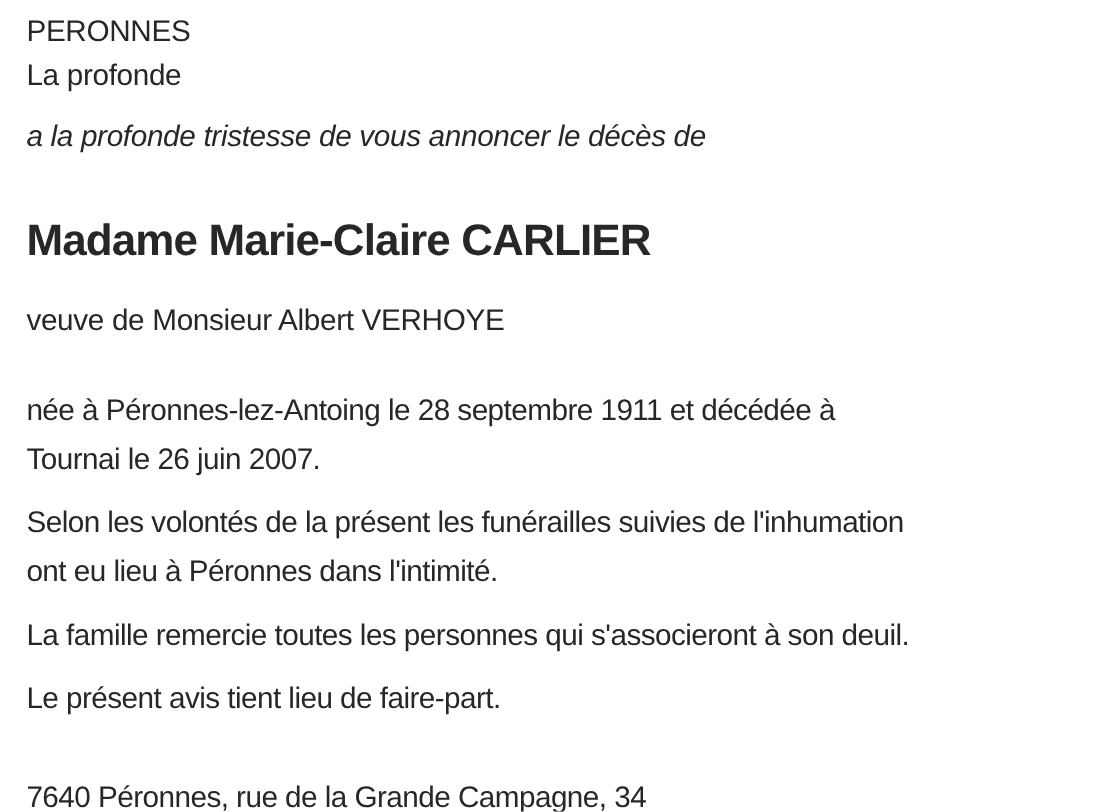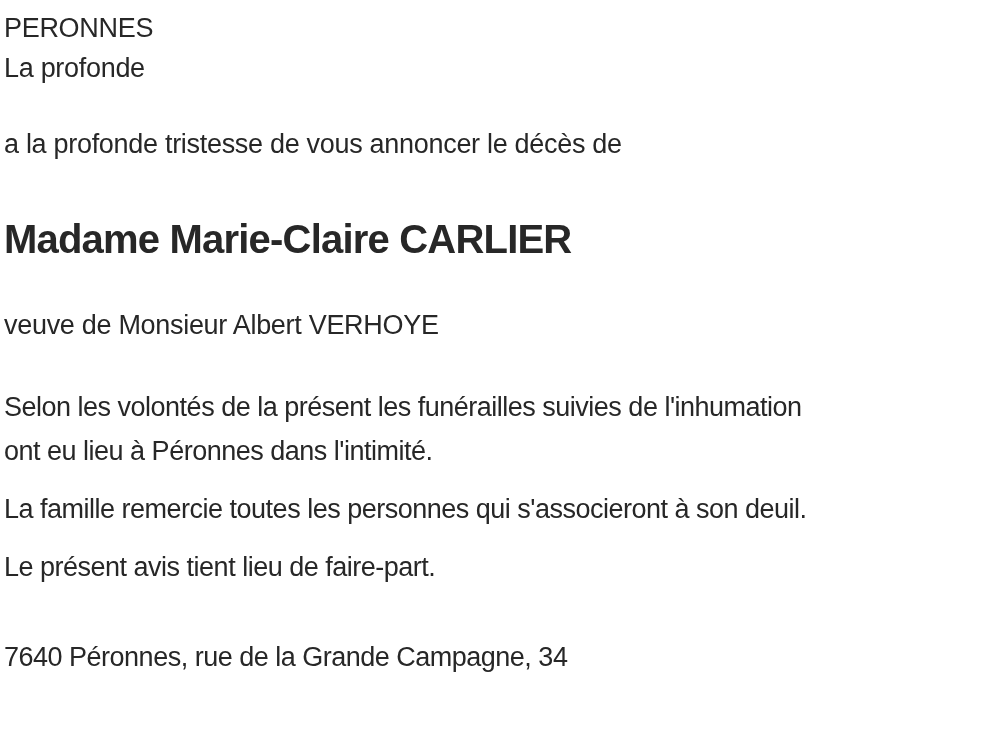--- a/index.html
+++ b/index.html
@@ -9,42 +9,43 @@
   }
   .page {
     position: relative;
     width: 844px;
     height: 738px;
     background: #ffffff;
     overflow: hidden;
     font-family: "Liberation Sans", "DejaVu Sans", sans-serif;
     color: #272727;
     box-sizing: border-box;
-    padding: 8px 14px 0 4px;
+    padding: 8px 14px 0 24px;
   }
   .hdr-line {
     font-size: 27px;
     line-height: 40px;
     letter-spacing: -0.3px;
   }
   .intro {
-    margin-top: 36px;
+    margin-top: 16px;
     font-size: 27px;
     line-height: 40px;
     letter-spacing: -0.3px;
+    font-style: italic;
   }
   .deceased-name {
     margin-top: 51px;
     font-size: 40px;
     line-height: 48px;
     font-weight: 700;
     letter-spacing: -0.8px;
   }
   .relation {
-    margin-top: 42px;
+    margin-top: 28px;
     font-size: 27px;
     line-height: 40px;
     letter-spacing: -0.3px;
   }
   .body-paragraphs {
     margin-top: 40px;
   }
   .para {
     font-size: 27px;
     line-height: 44px;
@@ -68,20 +69,21 @@
 
   <div class="hdr-line">La profonde</div>
 
   <div class="intro">a la profonde tristesse de vous annoncer le décès de</div>
 
   <div class="deceased-name">Madame Marie-Claire CARLIER</div>
 
   <div class="relation">veuve de Monsieur Albert VERHOYE</div>
 
   <div class="body-paragraphs">
+    <p class="para">née à Péronnes-lez-Antoing le 28 septembre 1911 et décédée à Tournai le 26 juin 2007.</p>
     <p class="para">Selon les volontés de la présent les funérailles suivies de l'inhumation ont eu lieu à Péronnes dans l'intimité.</p>
     <p class="para">La famille remercie toutes les personnes qui s'associeront à son deuil.</p>
     <p class="para">Le présent avis tient lieu de faire-part.</p>
   </div>
 
   <div class="address">7640 Péronnes, rue de la Grande Campagne, 34</div>
 
 </div>
 
 </body></html>

